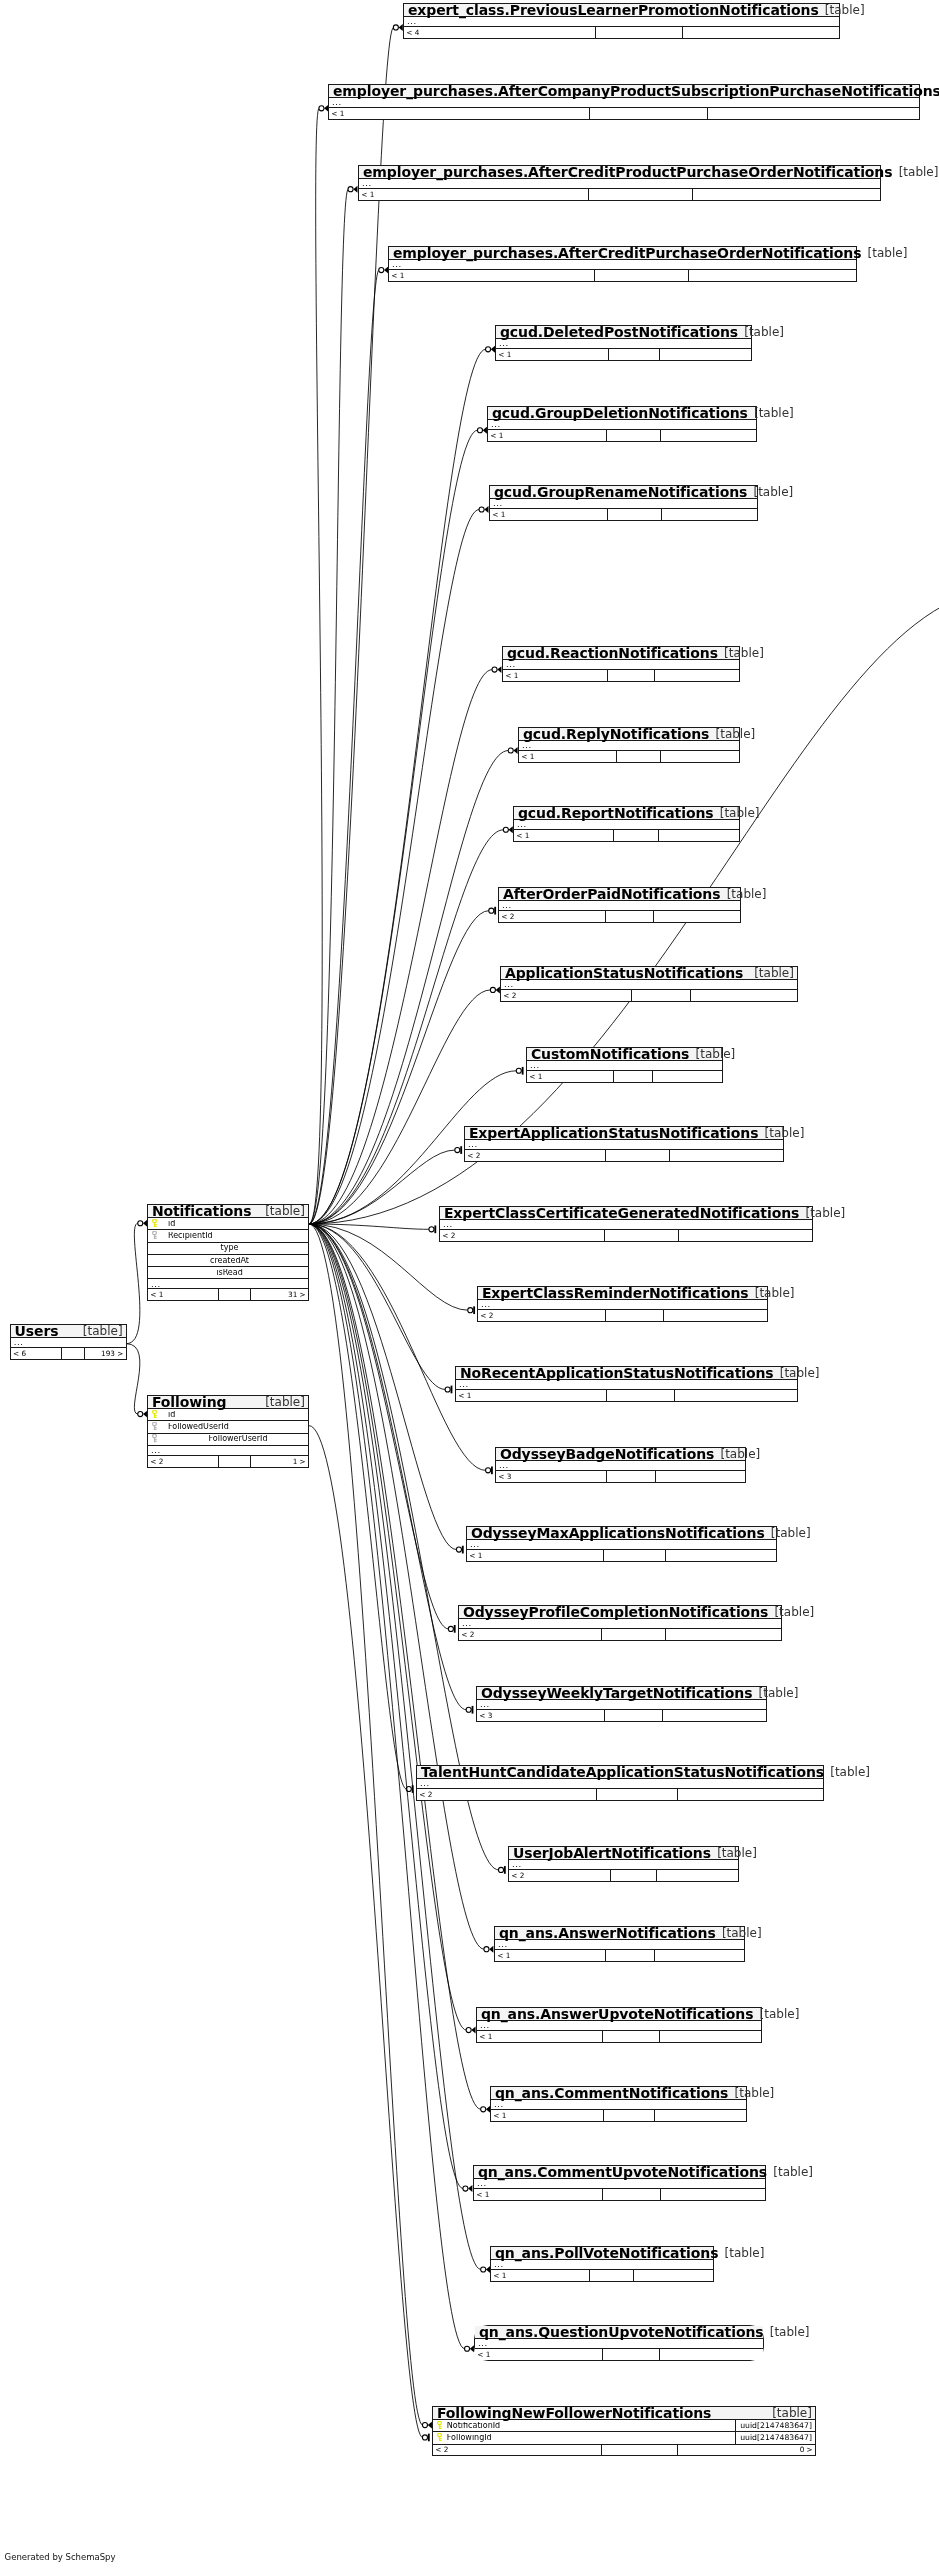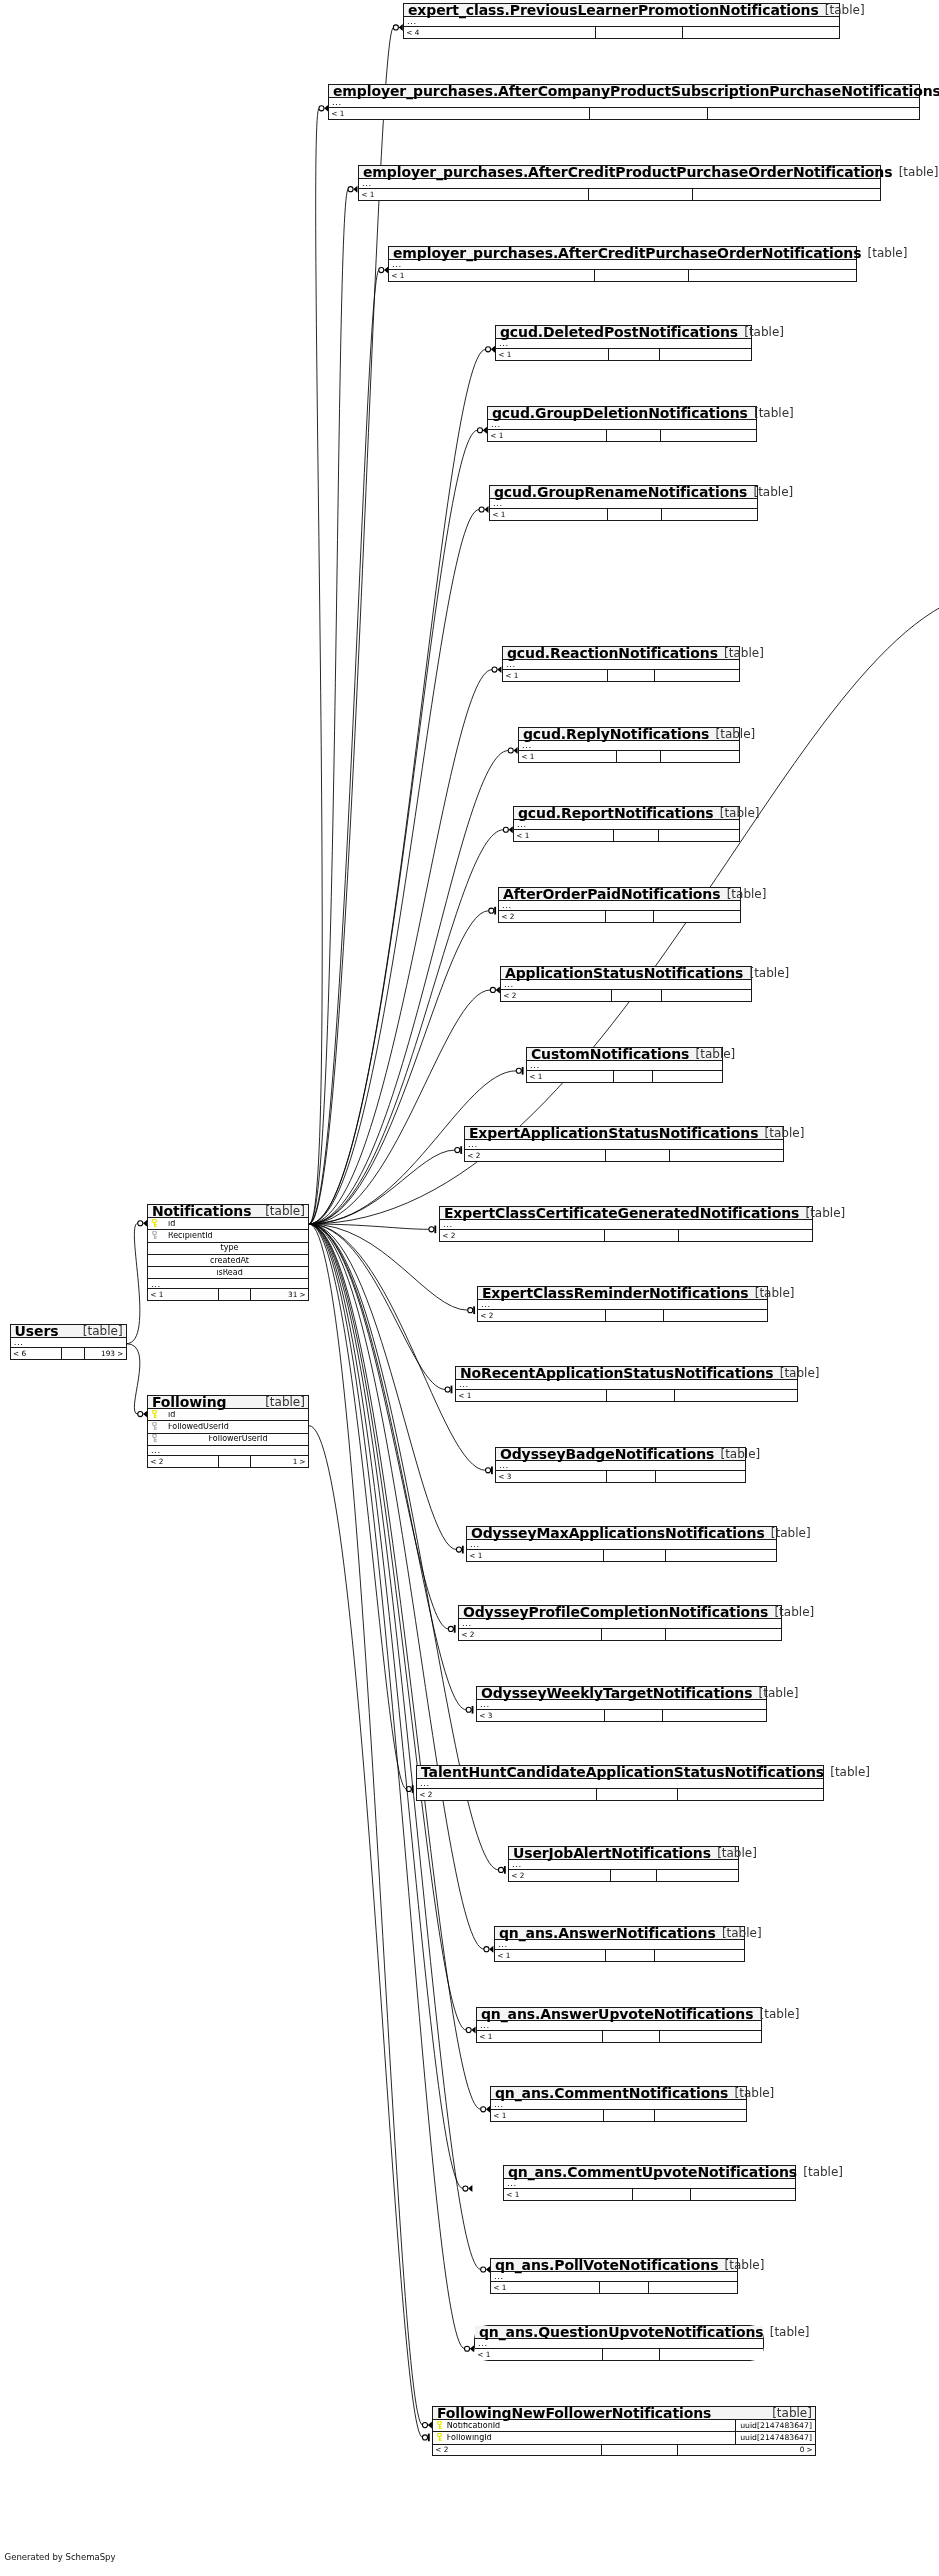--- a/index.html
+++ b/index.html
@@ -432,21 +432,21 @@
         <span class="tbl-name">AfterOrderPaidNotifications</span>
         <span class="tbl-tag">[table]</span>
       </div>
       <div class="ellipsis-row">...</div>
       <div class="tbl-foot">
         <div class="foot-l">&lt; 2</div>
         <div class="foot-m"></div>
         <div class="foot-r"></div>
       </div>
     </div>
-    <div class="tbl" style="left: 500px; top: 966px; width: 252px;">
+    <div class="tbl" style="left: 500px; top: 966px; width: 298px;">
       <div class="tbl-head">
         <span class="tbl-name">ApplicationStatusNotifications</span>
         <span class="tbl-tag">[table]</span>
       </div>
       <div class="ellipsis-row">...</div>
       <div class="tbl-foot">
         <div class="foot-l">&lt; 2</div>
         <div class="foot-m"></div>
         <div class="foot-r"></div>
       </div>
@@ -612,33 +612,33 @@
         <span class="tbl-name">qn_ans.CommentNotifications</span>
         <span class="tbl-tag">[table]</span>
       </div>
       <div class="ellipsis-row">...</div>
       <div class="tbl-foot">
         <div class="foot-l">&lt; 1</div>
         <div class="foot-m"></div>
         <div class="foot-r"></div>
       </div>
     </div>
-    <div class="tbl" style="left: 473px; top: 2165px; width: 293px; margin-left: 30px;">
+    <div class="tbl" style="left: 473px; top: 2165px; width: 293px;">
       <div class="tbl-head">
         <span class="tbl-name">qn_ans.CommentUpvoteNotifications</span>
         <span class="tbl-tag">[table]</span>
       </div>
       <div class="ellipsis-row">...</div>
       <div class="tbl-foot">
         <div class="foot-l">&lt; 1</div>
         <div class="foot-m"></div>
         <div class="foot-r"></div>
       </div>
     </div>
-    <div class="tbl" style="left: 490px; top: 2246px; width: 248px; margin-top: 12px;">
+    <div class="tbl" style="left: 490px; top: 2246px; width: 224px;">
       <div class="tbl-head">
         <span class="tbl-name">qn_ans.PollVoteNotifications</span>
         <span class="tbl-tag">[table]</span>
       </div>
       <div class="ellipsis-row">...</div>
       <div class="tbl-foot">
         <div class="foot-l">&lt; 1</div>
         <div class="foot-m"></div>
         <div class="foot-r"></div>
       </div>

